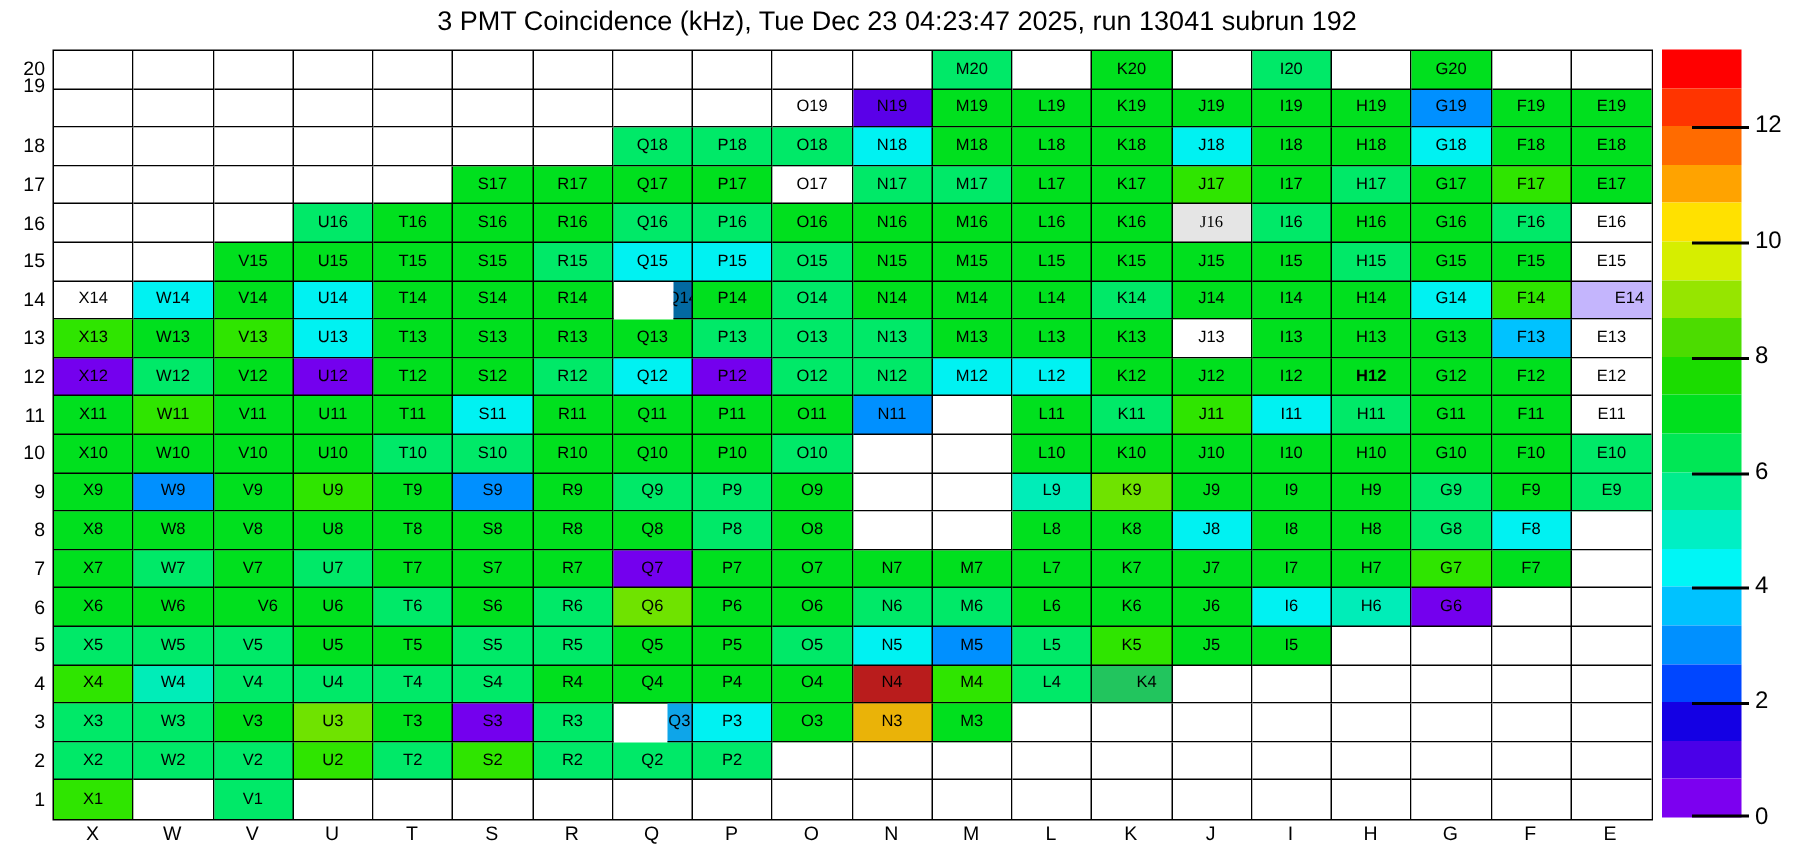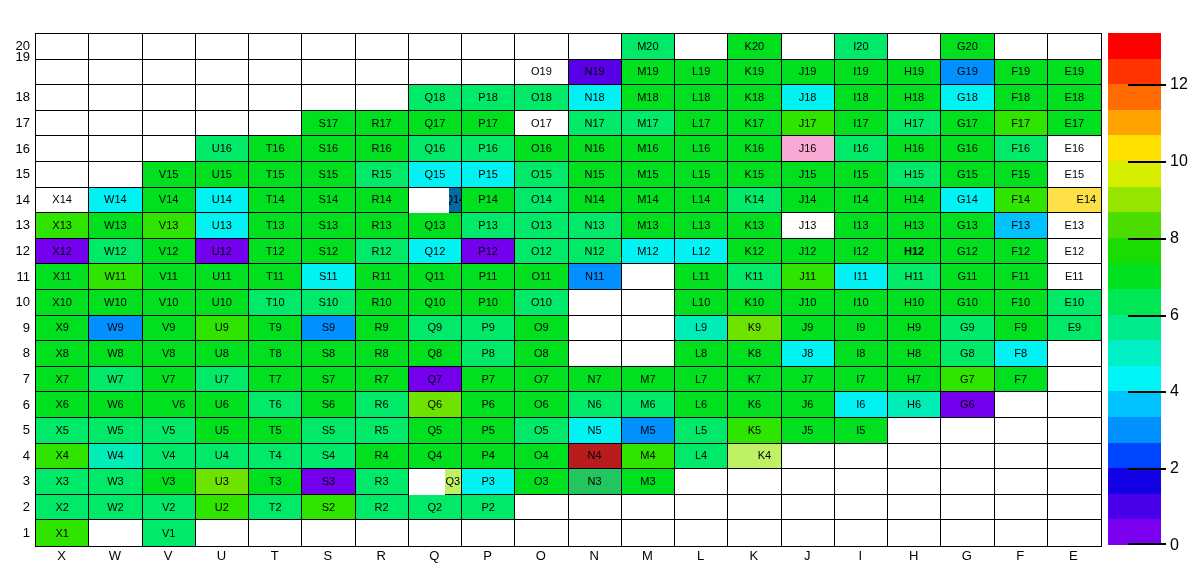--- a/index.html
+++ b/index.html
@@ -24,20 +24,21 @@
         display:flex;flex-direction:column;}
   .band{flex:1 1 auto;}
   .ctick{position:absolute;height:2px;background:#000;left:1128px;width:38px;}
   .cticklab{position:absolute;left:1170px;width:26px;font-size:16px;
             display:flex;align-items:center;}
 </style>
 </head>
 <body>
 
 <div class="fig">
+  <div class="title">3 PMT Coincidence (kHz), Tue Dec 23 04:23:47 2025, run 13041 subrun 192</div>
   <div class="plot">
     <div class="grid">
         <div class="cell"></div>
         <div class="cell"></div>
         <div class="cell"></div>
         <div class="cell"></div>
         <div class="cell"></div>
         <div class="cell"></div>
         <div class="cell"></div>
         <div class="cell"></div>
@@ -120,21 +121,21 @@
         <div class="cell" title="7 kHz" style="background: rgb(0, 224, 30);">T16</div>
         <div class="cell" title="7 kHz" style="background: rgb(0, 224, 30);">S16</div>
         <div class="cell" title="7 kHz" style="background: rgb(0, 224, 30);">R16</div>
         <div class="cell" title="6.3 kHz" style="background: rgb(0, 233, 104);">Q16</div>
         <div class="cell" title="6.3 kHz" style="background: rgb(0, 233, 104);">P16</div>
         <div class="cell" title="7 kHz" style="background: rgb(0, 224, 30);">O16</div>
         <div class="cell" title="7 kHz" style="background: rgb(0, 224, 30);">N16</div>
         <div class="cell" title="7 kHz" style="background: rgb(0, 224, 30);">M16</div>
         <div class="cell" title="7 kHz" style="background: rgb(0, 224, 30);">L16</div>
         <div class="cell" title="7 kHz" style="background: rgb(0, 224, 30);">K16</div>
-        <div class="cell" title="6.3 kHz" style="background: #f9a8d4;">J16</div>
+        <div class="cell" title="6.3 kHz" style="background: #e5e5e5; font-family: Liberation Serif, serif;">J16</div>
         <div class="cell" title="6.3 kHz" style="background: rgb(0, 233, 104);">I16</div>
         <div class="cell" title="7 kHz" style="background: rgb(0, 224, 30);">H16</div>
         <div class="cell" title="7 kHz" style="background: rgb(0, 224, 30);">G16</div>
         <div class="cell" title="6.3 kHz" style="background: rgb(0, 233, 104);">F16</div>
         <div class="cell" title="0 kHz" style="background: rgb(255, 255, 255);">E16</div>
         <div class="cell"></div>
         <div class="cell"></div>
         <div class="cell" title="7 kHz" style="background: rgb(0, 224, 30);">V15</div>
         <div class="cell" title="7 kHz" style="background: rgb(0, 224, 30);">U15</div>
         <div class="cell" title="7 kHz" style="background: rgb(0, 224, 30);">T15</div>
@@ -165,21 +166,21 @@
         <div class="cell" title="6.3 kHz" style="background: rgb(0, 233, 104);">O14</div>
         <div class="cell" title="7 kHz" style="background: rgb(0, 224, 30);">N14</div>
         <div class="cell" title="7 kHz" style="background: rgb(0, 224, 30);">M14</div>
         <div class="cell" title="7 kHz" style="background: rgb(0, 224, 30);">L14</div>
         <div class="cell" title="6.3 kHz" style="background: rgb(0, 233, 104);">K14</div>
         <div class="cell" title="7 kHz" style="background: rgb(0, 224, 30);">J14</div>
         <div class="cell" title="7 kHz" style="background: rgb(0, 224, 30);">I14</div>
         <div class="cell" title="7 kHz" style="background: rgb(0, 224, 30);">H14</div>
         <div class="cell" title="4.3 kHz" style="background: rgb(0, 242, 242);">G14</div>
         <div class="cell" title="7.7 kHz" style="background: rgb(47, 229, 0);">F14</div>
-        <div class="cell" title="0 kHz" style="background: #fde047; padding-left: 24px;">E14</div>
+        <div class="cell" title="0 kHz" style="background: #c4b5fd; padding-left: 24px;">E14</div>
         <div class="cell" title="7.7 kHz" style="background: rgb(47, 229, 0);">X13</div>
         <div class="cell" title="7 kHz" style="background: rgb(0, 224, 30);">W13</div>
         <div class="cell" title="7.7 kHz" style="background: rgb(47, 229, 0);">V13</div>
         <div class="cell" title="4.3 kHz" style="background: rgb(0, 242, 242);">U13</div>
         <div class="cell" title="7 kHz" style="background: rgb(0, 224, 30);">T13</div>
         <div class="cell" title="7 kHz" style="background: rgb(0, 224, 30);">S13</div>
         <div class="cell" title="7 kHz" style="background: rgb(0, 224, 30);">R13</div>
         <div class="cell" title="7 kHz" style="background: rgb(0, 224, 30);">Q13</div>
         <div class="cell" title="6.3 kHz" style="background: rgb(0, 233, 104);">P13</div>
         <div class="cell" title="6.3 kHz" style="background: rgb(0, 233, 104);">O13</div>
@@ -359,38 +360,38 @@
         <div class="cell" title="6.3 kHz" style="background: rgb(0, 233, 104);">U4</div>
         <div class="cell" title="6.3 kHz" style="background: rgb(0, 233, 104);">T4</div>
         <div class="cell" title="6.3 kHz" style="background: rgb(0, 233, 104);">S4</div>
         <div class="cell" title="7 kHz" style="background: rgb(0, 224, 30);">R4</div>
         <div class="cell" title="7 kHz" style="background: rgb(0, 224, 30);">Q4</div>
         <div class="cell" title="7 kHz" style="background: rgb(0, 224, 30);">P4</div>
         <div class="cell" title="7 kHz" style="background: rgb(0, 224, 30);">O4</div>
         <div class="cell" title="4.3 kHz" style="background: #b91c1c;">N4</div>
         <div class="cell" title="7.7 kHz" style="background: rgb(47, 229, 0);">M4</div>
         <div class="cell" title="6.3 kHz" style="background: rgb(0, 233, 104);">L4</div>
-        <div class="cell" title="7.7 kHz" style="background: #bef264; padding-left: 20px;">K4</div>
+        <div class="cell" title="7.7 kHz" style="background: #22c55e; padding-left: 20px;">K4</div>
         <div class="cell"></div>
         <div class="cell"></div>
         <div class="cell"></div>
         <div class="cell"></div>
         <div class="cell"></div>
         <div class="cell"></div>
         <div class="cell" title="6.3 kHz" style="background: rgb(0, 233, 104);">X3</div>
         <div class="cell" title="6.3 kHz" style="background: rgb(0, 233, 104);">W3</div>
         <div class="cell" title="7 kHz" style="background: rgb(0, 224, 30);">V3</div>
         <div class="cell" title="8.7 kHz" style="background: rgb(111, 227, 0);">U3</div>
         <div class="cell" title="7 kHz" style="background: rgb(0, 224, 30);">T3</div>
         <div class="cell" title="0.4 kHz" style="background: rgb(116, 0, 238);">S3</div>
         <div class="cell" title="6.3 kHz" style="background: rgb(0, 233, 104);">R3</div>
-        <div class="cell" title="3 kHz" style="background: #bef264; margin-left: 36px;">Q3</div>
+        <div class="cell" title="3 kHz" style="background: #0ea5e9; margin-left: 36px;">Q3</div>
         <div class="cell" title="4.3 kHz" style="background: rgb(0, 242, 242);">P3</div>
         <div class="cell" title="7 kHz" style="background: rgb(0, 224, 30);">O3</div>
-        <div class="cell" title="6.3 kHz" style="background: #22c55e;">N3</div>
+        <div class="cell" title="6.3 kHz" style="background: #eab308;">N3</div>
         <div class="cell" title="7 kHz" style="background: rgb(0, 224, 30);">M3</div>
         <div class="cell"></div>
         <div class="cell"></div>
         <div class="cell"></div>
         <div class="cell"></div>
         <div class="cell"></div>
         <div class="cell"></div>
         <div class="cell"></div>
         <div class="cell"></div>
         <div class="cell" title="6.3 kHz" style="background: rgb(0, 233, 104);">X2</div>

